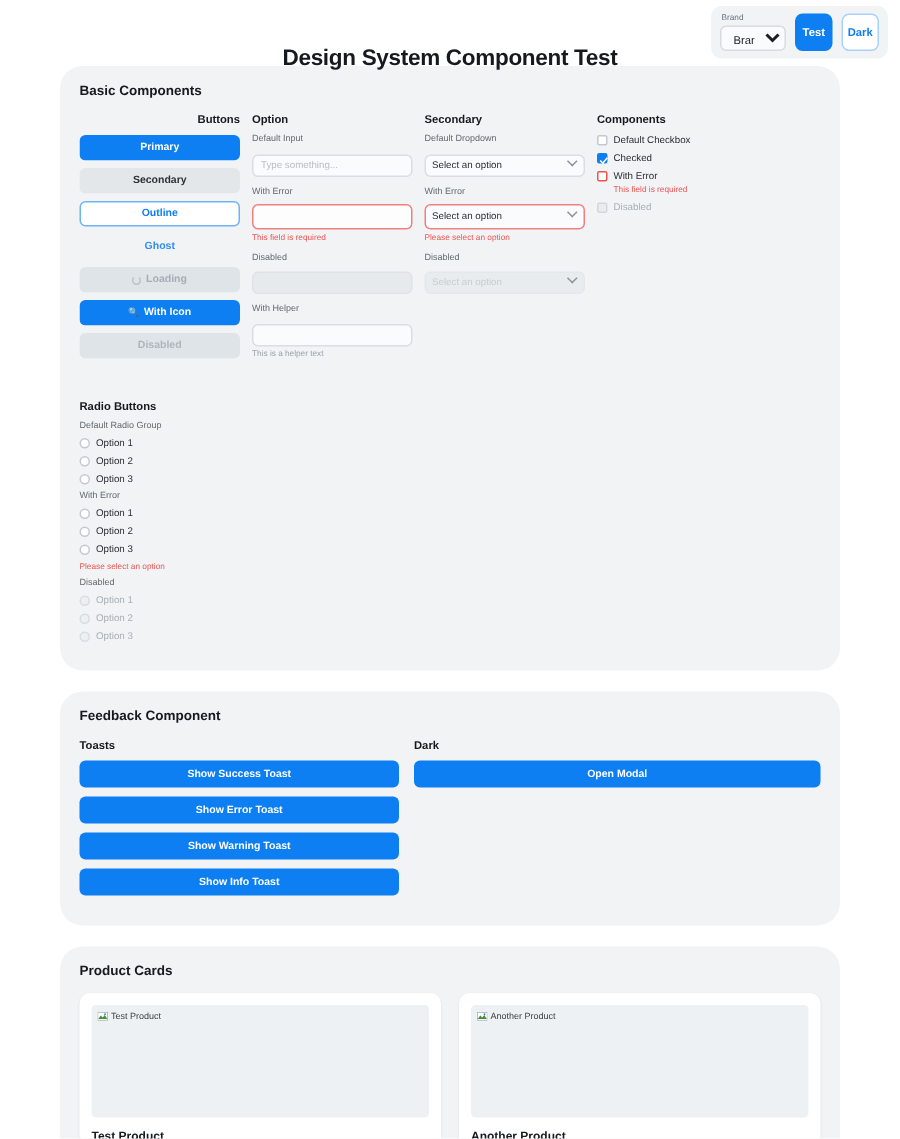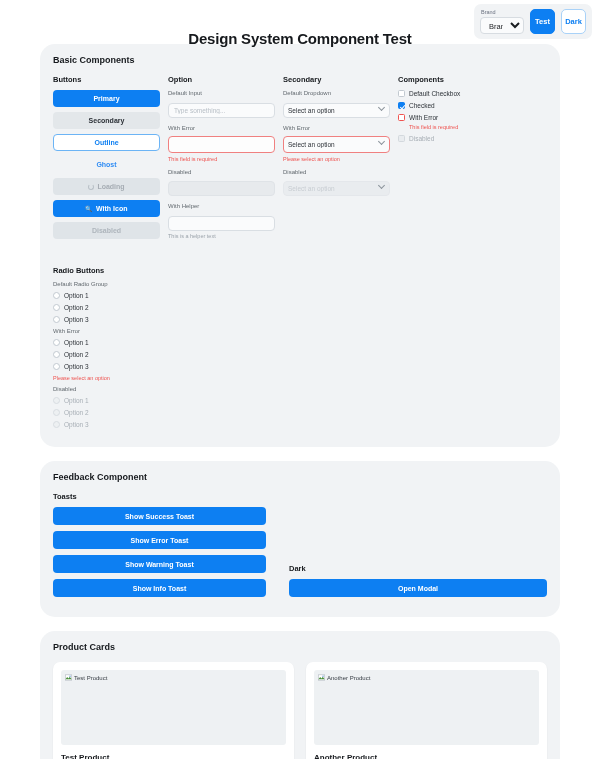--- a/index.html
+++ b/index.html
@@ -46,21 +46,21 @@
     background: #f1f3f5; border-radius: 15px;
     margin: 0 40px 14px 40px; padding: 11px 13px 14px 13px;
   }
   .section-title { font-size: 9px; font-weight: bold; color: #16191d; margin-bottom: 10px; }
   .group-title { font-size: 7.5px; font-weight: bold; color: #16191d; margin-bottom: 6px; }
   .field-label { font-size: 6px; color: #62696f; margin-bottom: 2.5px; }
   .error-text { font-size: 5.5px; color: #ef5350; margin-top: 2.5px; }
   .helper-text { font-size: 5.5px; color: #9aa2aa; margin-top: 2.5px; }
 
   .cols4 { display: flex; gap: 8px; }
-  .col-buttons { width: 107px; }
+  .col-buttons { width: 107px; text-align: right; }
   .col-inputs { width: 107px; }
   .col-dropdowns { width: 107px; }
   .col-checks { width: 107px; }
 
   
   .btn {
     width: 100%; height: 17px; border-radius: 4px;
     font-size: 7px; font-weight: bold;
     display: flex; align-items: center; justify-content: center; gap: 3px;
     margin-bottom: 5px; cursor: pointer; border: 1px solid transparent;
@@ -133,21 +133,21 @@
 
   .radio-row { display: flex; align-items: center; gap: 4px; margin-bottom: 5px; }
   .rbox {
     width: 7px; height: 7px; border-radius: 50%;
     border: 1px solid #c2c9d0; background: #fff; flex: none;
   }
   .rbox.dis { background: #edf0f2; border-color: #d8dde1; }
   .radio-group-label { font-size: 6px; color: #62696f; margin-bottom: 5px; }
 
   
-  .feedback-cols { display: flex; gap: 23px; align-items: flex-end; }
+  .feedback-cols { display: flex; gap: 10px; }
   .fb-col-left { width: 213px; }
   .fb-col-right { flex: 1; }
   .big-btn {
     width: 100%; height: 18px; border-radius: 4px;
     background: #0d7ff2; color: #fff;
     font-size: 7px; font-weight: bold;
     display: flex; align-items: center; justify-content: center;
     margin-bottom: 6px; cursor: pointer; border: none;
   }
 

